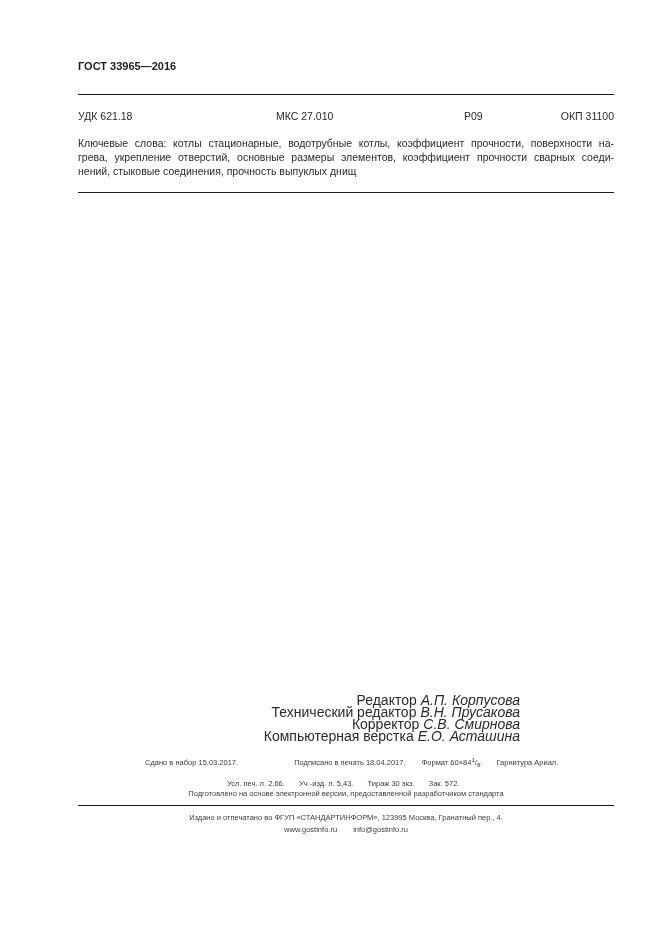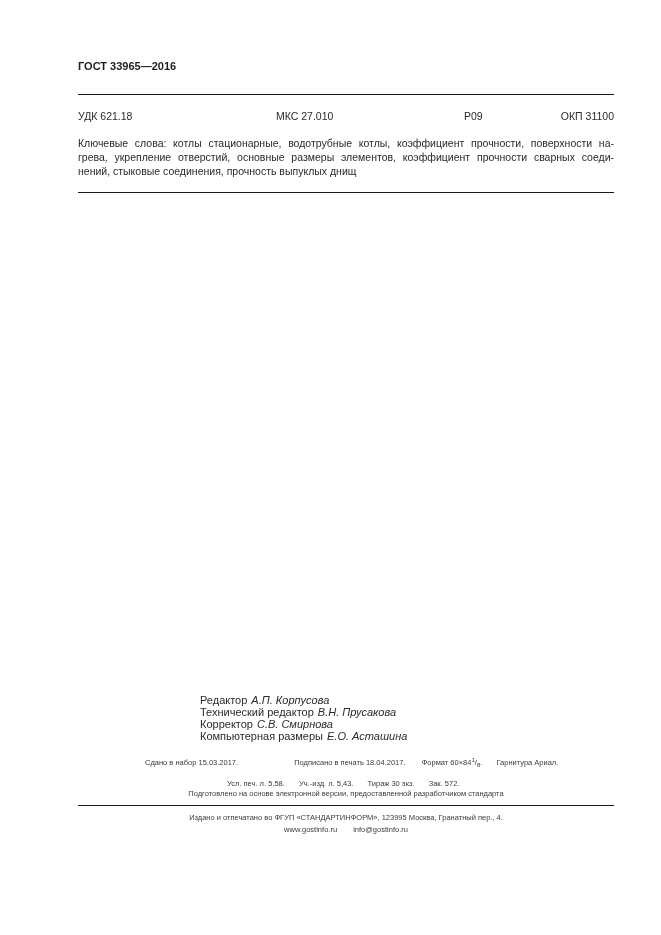--- a/index.html
+++ b/index.html
@@ -31,21 +31,21 @@
   }
   .class-row span { position: absolute; top: 0; white-space: nowrap; }
   .keywords {
     position: absolute; left: 78px; top: 136px; width: 536px;
     font-size: 10.5px; line-height: 14px; color: #2a2a2a;
   }
   .keywords div { white-space: nowrap; }
   .kw-line { text-align: justify; text-align-last: justify; }
   .credits {
     position: absolute; left: 200px; width: 320px; top: 694px;
-    text-align: left; font-size: 11px; line-height: 12px; color: #2a2a2a;
+    text-align: right; font-size: 14px; line-height: 12px; color: #2a2a2a;
   }
   .credits .name { font-style: italic; margin-left: 4px; }
   .imprint {
     position: absolute; left: 78px; width: 536px;
     font-size: 7.5px; color: #3a3a3a; white-space: nowrap;
   }
   .imprint span { display: inline-block; }
   sup.frac { font-size: 6px; vertical-align: 3px; }
   sub.frac { font-size: 6px; vertical-align: -2px; }
 </style>
@@ -75,33 +75,33 @@
   <div>
     <span>Редактор</span><span class="name">А.П. Корпусова</span>
   </div>
   <div>
     <span>Технический редактор</span><span class="name">В.Н. Прусакова</span>
   </div>
   <div>
     <span>Корректор</span><span class="name">С.В. Смирнова</span>
   </div>
   <div>
-    <span>Компьютерная размеры</span><span class="name">Е.О. Асташина</span>
+    <span>Компьютерная верстка</span><span class="name">Е.О. Асташина</span>
   </div>
 </div>
 
 <div class="imprint" style="top:757px; left:145px; width:440px;">
   <span>Сдано в набор 15.03.2017.</span>
   <span style="margin-left:14px;padding-left:40px;">Подписано в печать 18.04.2017.</span>
   <span style="margin-left:14px;"><span>Формат 60×84</span><sup class="frac">1</sup>/<sub class="frac">8</sub><span>.</span></span>
   <span style="margin-left:12px;">Гарнитура Ариал.</span>
 </div>
 
 <div class="imprint" style="top:771px; left:227px; width:300px;">
-  <span>Усл. печ. л. 5,58.</span>
+  <span>Усл. печ. л. 2,66.</span>
   <span style="margin-left:12px;margin-top:8px;">Уч.-изд. л. 5,43.</span>
   <span style="margin-left:12px;">Тираж 30 экз.</span>
   <span style="margin-left:12px;">Зак. 572.</span>
 </div>
 
 <div class="imprint" style="top:789px; text-align:center;">Подготовлено на основе электронной версии, предоставленной разработчиком стандарта</div>
 
 <div class="rule" style="top:805px;"></div>
 
 <div class="imprint" style="top:813px; text-align:center;">Издано и отпечатано во ФГУП «СТАНДАРТИНФОРМ», 123995 Москва, Гранатный пер., 4.</div>

